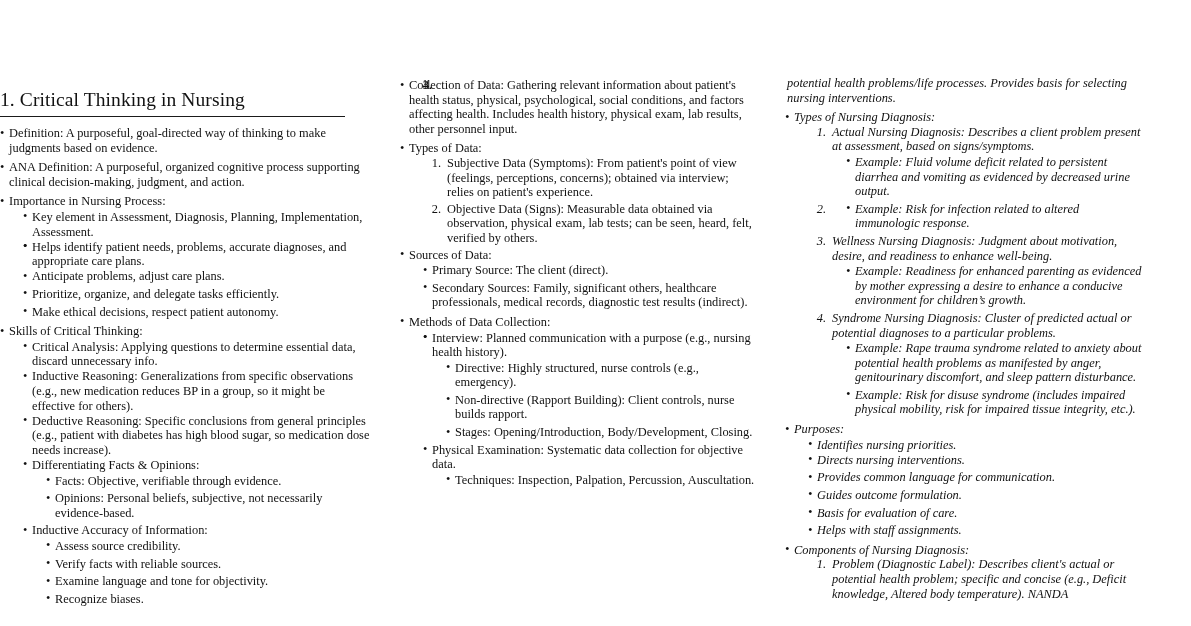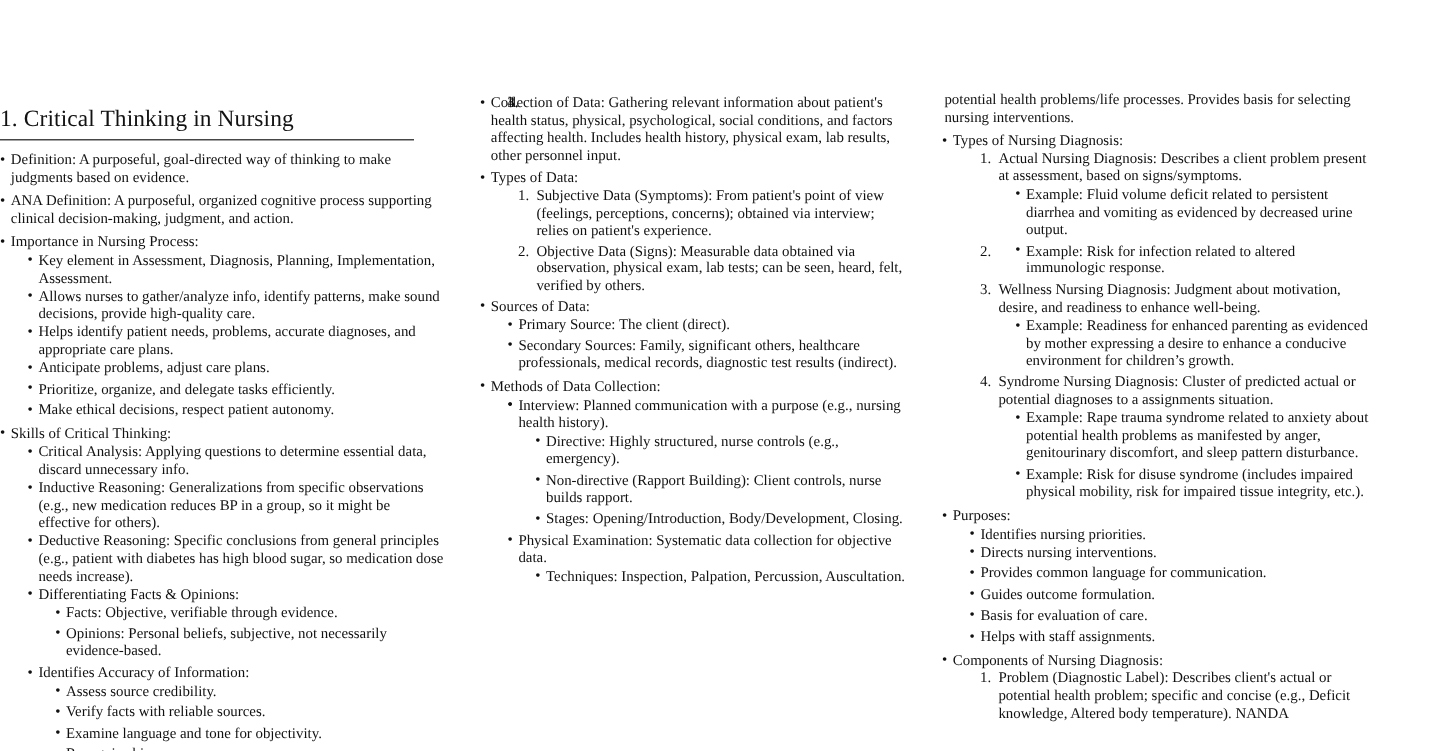--- a/index.html
+++ b/index.html
@@ -30,21 +30,21 @@
     flex-direction: row;
     align-items: flex-start;
   }
   .col {
     position: relative;
     overflow: hidden;
     height: 626px;
   }
   .col-1 { width: 370px; padding-right: 15px; }
   .col-2 { width: 355px; padding-left: 15px; padding-right: 10px; }
-  .col-3 { width: 360px; padding-left: 20px; padding-right: 15px; }
+  .col-3 { width: 360px; padding-left: 20px; padding-right: 15px; font-style: italic; }
 
   .col-inner { padding-top: 88px; }
   .col-2 .col-inner, .col-3 .col-inner { padding-top: 76px; }
 
   .deck-title {
     font-size: 19.5px;
     line-height: 24px;
     font-weight: normal;
     margin: 0 0 0 0;
     letter-spacing: 0.1px;
@@ -138,21 +138,20 @@
           <li class="item tight">
             <span class="bullet">•</span>
             <span>Importance in Nursing Process:</span>
             <ul class="lvl lvl2">
               <li class="item tight">
                 <span class="bullet">•</span>
                 <span>Key element in Assessment, Diagnosis, Planning, Implementation, Assessment.</span>
               </li>
               <li class="item tight">
                 <span class="bullet">•</span>
-                <span>Allows nurses to gather/analyze info, identify patterns, make sound decisions, provide high-quality care.</span>
               </li>
               <li class="item tight">
                 <span class="bullet">•</span>
                 <span>Helps identify patient needs, problems, accurate diagnoses, and appropriate care plans.</span>
               </li>
               <li class="item">
                 <span class="bullet">•</span>
                 <span>Anticipate problems, adjust care plans.</span>
               </li>
               <li class="item">
@@ -190,21 +189,21 @@
                     <span>Facts: Objective, verifiable through evidence.</span>
                   </li>
                   <li class="item">
                     <span class="bullet">•</span>
                     <span>Opinions: Personal beliefs, subjective, not necessarily evidence-based.</span>
                   </li>
                 </ul>
               </li>
               <li class="item tight">
                 <span class="bullet">•</span>
-                <span>Identifies Accuracy of Information:</span>
+                <span>Inductive Accuracy of Information:</span>
                 <ul class="lvl lvl3">
                   <li class="item">
                     <span class="bullet">•</span>
                     <span>Assess source credibility.</span>
                   </li>
                   <li class="item">
                     <span class="bullet">•</span>
                     <span>Verify facts with reliable sources.</span>
                   </li>
                   <li class="item">
@@ -345,21 +344,21 @@
                 <span>Wellness Nursing Diagnosis: Judgment about motivation, desire, and readiness to enhance well-being.</span>
                 <ul class="lvl lvl3">
                   <li class="item">
                     <span class="bullet">•</span>
                     <span>Example: Readiness for enhanced parenting as evidenced by mother expressing a desire to enhance a conducive environment for children’s growth.</span>
                   </li>
                 </ul>
               </li>
               <li class="nitem">
                 <span class="numlabel">4.</span>
-                <span>Syndrome Nursing Diagnosis: Cluster of predicted actual or potential diagnoses to a assignments situation.</span>
+                <span>Syndrome Nursing Diagnosis: Cluster of predicted actual or potential diagnoses to a particular problems.</span>
                 <ul class="lvl lvl3">
                   <li class="item">
                     <span class="bullet">•</span>
                     <span>Example: Rape trauma syndrome related to anxiety about potential health problems as manifested by anger, genitourinary discomfort, and sleep pattern disturbance.</span>
                   </li>
                   <li class="item gap">
                     <span class="bullet">•</span>
                     <span>Example: Risk for disuse syndrome (includes impaired physical mobility, risk for impaired tissue integrity, etc.).</span>
                   </li>
                 </ul>

